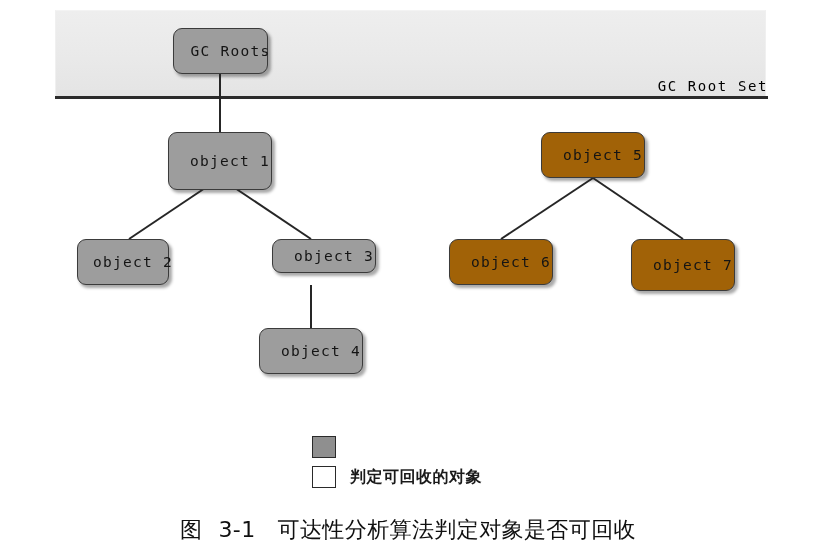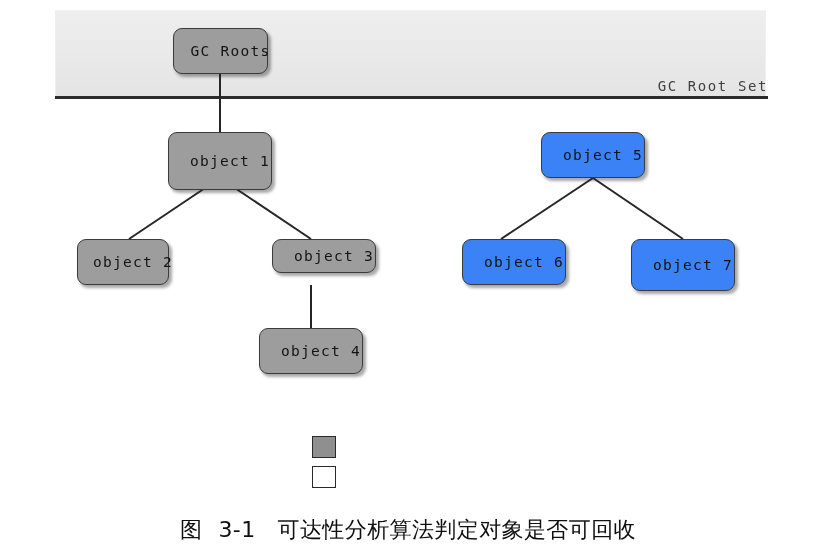--- a/index.html
+++ b/index.html
@@ -35,21 +35,21 @@
     left: 55px; top: 96px;
     width: 713px; height: 3px;
     background: #2b2b2b;
   }
   .root-band-label {
     position: absolute;
     right: 48px; top: 78px;
     font-family: "DejaVu Sans Mono", "Liberation Mono", monospace;
     font-size: 14px;
     letter-spacing: 1.6px;
-    color: #404040;
+    color: #000000;
     white-space: nowrap;
   }
 
   
   .edges {
     position: absolute;
     left: 0; top: 0;
     width: 816px; height: 557px;
     pointer-events: none;
   }
@@ -64,21 +64,21 @@
     justify-content: center;
     font-family: "DejaVu Sans Mono", "Liberation Mono", monospace;
     font-size: 14.5px;
     letter-spacing: 1.3px;
     color: #141414;
     box-shadow: 2.5px 3px 3px rgba(40,40,40,0.40);
     white-space: nowrap;
     padding-left: 20px;
   }
   .node.live  { background: #9d9d9d; }
-  .node.dead  { background: #3b82f6; }
+  .node.dead  { background: #a16207; }
 
   
   .legend {
     position: absolute;
     left: 312px; top: 432px;
     width: 230px;
   }
   .legend-row {
     display: flex;
     align-items: center;
@@ -144,34 +144,35 @@
       </div>
       <div class="node live" style="left: 272px; top: 239px; width: 104px; height: 34px;">
         <span>object 3</span>
       </div>
       <div class="node live" style="left: 259px; top: 328px; width: 104px; height: 46px;">
         <span>object 4</span>
       </div>
       <div class="node dead" style="left: 541px; top: 132px; width: 104px; height: 46px;">
         <span>object 5</span>
       </div>
-      <div class="node dead" style="left: 462px; top: 239px; width: 104px; height: 46px;">
+      <div class="node dead" style="left: 449px; top: 239px; width: 104px; height: 46px;">
         <span>object 6</span>
       </div>
       <div class="node dead" style="left: 631px; top: 239px; width: 104px; height: 52px;">
         <span>object 7</span>
       </div>
     </div>
 
   <div class="legend">
       <div class="legend-row">
         <span class="legend-swatch live"></span>
       </div>
       <div class="legend-row">
         <span class="legend-swatch dead"></span>
+        <span class="legend-text">判定可回收的对象</span>
       </div>
     </div>
 
   <div class="caption">
     <span class="cap-fig">图</span><span class="cap-num">3-1</span><span>可达性分析算法判定对象是否可回收</span>
   </div>
 
 </div>
 
 </body></html>

